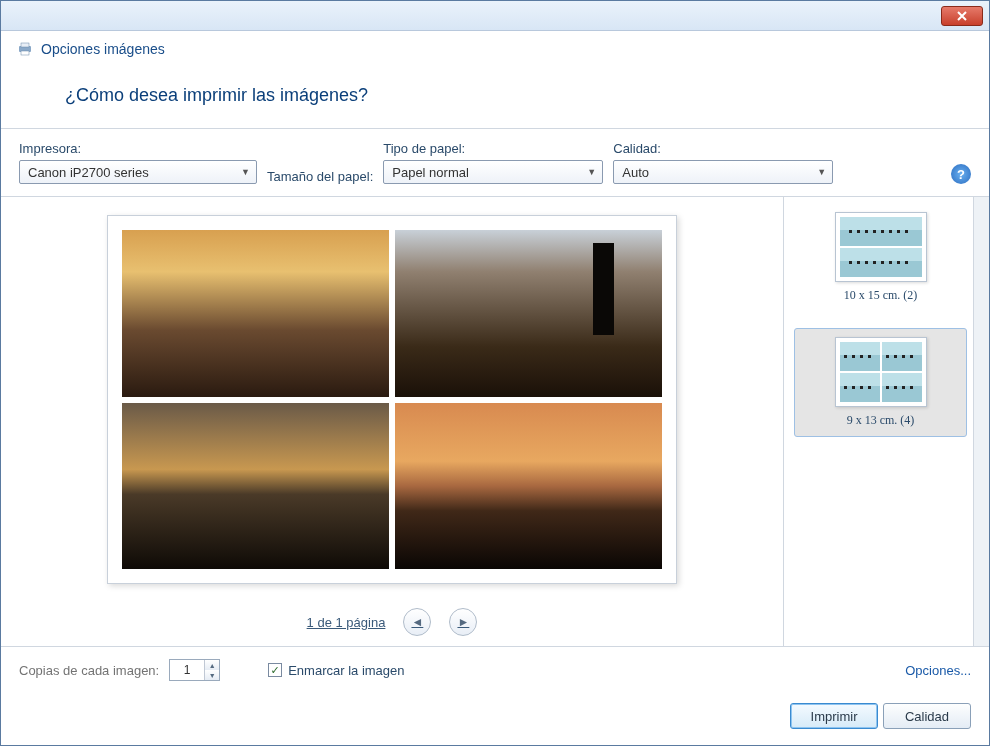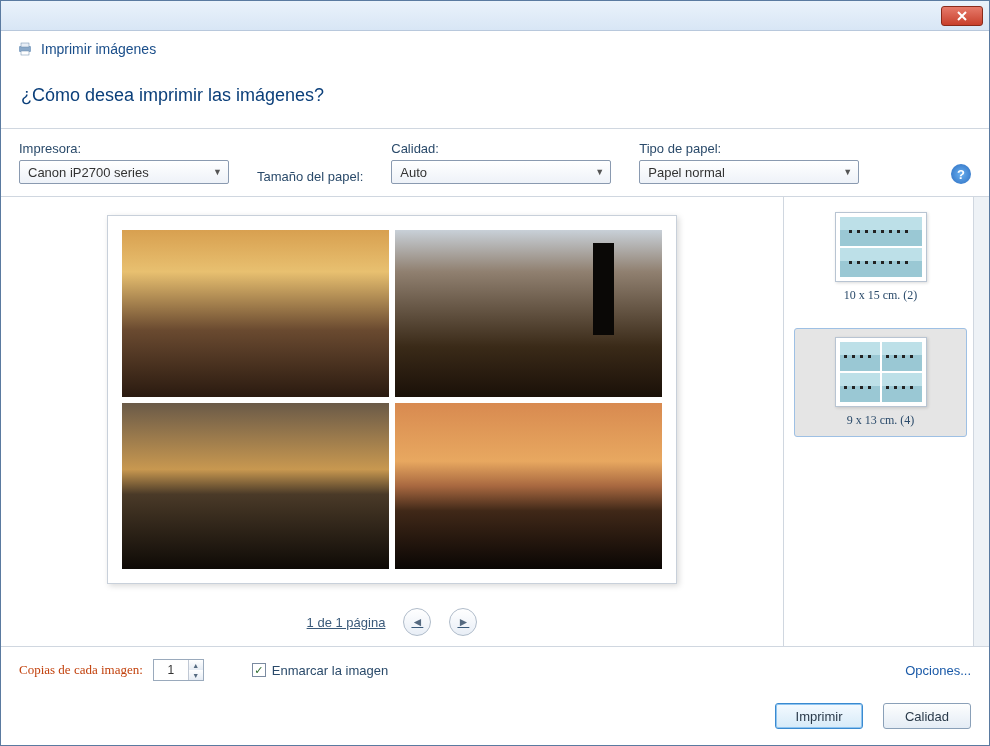--- a/index.html
+++ b/index.html
@@ -7,25 +7,25 @@
 
 .window { width: 990px; height: 746px; border: 1px solid #5a7aa0; background: #fff; display: flex; flex-direction: column; }
 
 .titlebar { height: 30px; background: linear-gradient(#eaf2fb, #d8e6f5); display: flex; align-items: center; justify-content: flex-end; padding: 0 6px; border-bottom: 1px solid #b8c8dc; }
 .close-btn { width: 42px; height: 20px; background: linear-gradient(#e67a6a, #c8402c); border: 1px solid #8a2a1a; border-radius: 3px; display: flex; align-items: center; justify-content: center; color: #fff; font-weight: bold; cursor: pointer; }
 .close-btn svg { width: 10px; height: 10px; }
 
 .header-row { display: flex; align-items: center; gap: 8px; padding: 10px 16px 20px 16px; color: #1a4e8a; font-size: 14px; }
 .header-row .printer-icon { width: 16px; height: 16px; }
 
-.question-row { padding: 8px 40px 22px 20px; color: #0b3f7a; font-size: 18px; }
+.question-row { padding: 8px 40px 22px 64px; color: #0b3f7a; font-size: 18px; }
 
 .divider { border-top: 1px solid #d0d7e0; }
 
-.options-row { display: flex; gap: 28px; padding: 12px 18px 12px 18px; align-items: flex-end; border-bottom: 1px solid #d0d7e0; }
+.options-row { display: flex; gap: 10px; padding: 12px 18px 12px 18px; align-items: flex-end; border-bottom: 1px solid #d0d7e0; }
 .option-group { display: flex; flex-direction: column; gap: 4px; }
 .option-group label { color: #2a4a6a; font-size: 13px; }
 .combo { position: relative; height: 24px; border: 1px solid #8a9ab0; background: linear-gradient(#fff,#eef2f8); border-radius: 2px; display: flex; align-items: center; padding: 0 22px 0 8px; font-size: 13px; color: #333; cursor: pointer; }
 .combo::after { content: "▼"; position: absolute; right: 6px; font-size: 9px; color: #555; }
 .help-icon { margin-left: auto; width: 20px; height: 20px; border-radius: 50%; background: radial-gradient(#6ab0f0,#2a6cc0); color: #fff; display: flex; align-items: center; justify-content: center; font-weight: bold; font-size: 13px; cursor: pointer; }
 
 .main-area { flex: 1; display: flex; overflow: hidden; }
 
 .preview-pane { flex: 1; display: flex; flex-direction: column; align-items: center; padding: 18px 10px 10px 10px; }
 .page { width: 570px; height: 400px; background: #fff; border: 1px solid #c8d0da; box-shadow: 2px 2px 6px rgba(0,0,0,0.15); display: grid; grid-template-columns: 1fr 1fr; grid-template-rows: 1fr 1fr; gap: 6px; padding: 14px; }
@@ -45,30 +45,30 @@
 .layout-thumb { width: 92px; height: 70px; background: #fff; border: 1px solid #b8c4d2; box-shadow: 1px 1px 3px rgba(0,0,0,0.15); display: grid; gap: 2px; padding: 4px; }
 .layout-thumb.two { grid-template-columns: 1fr; grid-template-rows: 1fr 1fr; }
 .layout-thumb.four { grid-template-columns: 1fr 1fr; grid-template-rows: 1fr 1fr; }
 .mini { background: linear-gradient(#bde0e8 45%, #9ac8d4 45%); position: relative; }
 .mini::after { content:""; position:absolute; left:12%; top:44%; width:74%; height:10%; background: repeating-linear-gradient(90deg,#222 0 3px, transparent 3px 8px); }
 .layout-caption { font-size: 12px; color: #2a4a6a; text-align: center; }
 
 .scrollbar { width: 16px; background: #eef2f6; border-left: 1px solid #d0d7e0; }
 
 .bottom-row { display: flex; align-items: center; gap: 10px; padding: 12px 18px; border-top: 1px solid #d0d7e0; }
-.copies-label { color: #c2410c; font-size: 13px; font-family: Liberation Serif, serif; }
+.copies-label { color: #737373; font-size: 13px; }
 .spinner { display: inline-flex; align-items: center; border: 1px solid #9aaabc; height: 22px; background: #fff; }
 .spinner input { width: 34px; height: 20px; border: none; text-align: center; font-size: 12px; color:#333; }
 .spinner .spin-btns { display: flex; flex-direction: column; border-left: 1px solid #c0c8d4; }
 .spinner .spin-btns div { width: 14px; height: 10px; font-size: 7px; display: flex; align-items: center; justify-content: center; background: linear-gradient(#fff,#e6ecf4); cursor: pointer; color:#556a80; }
 .checkbox { display: inline-flex; align-items: center; gap: 6px; margin-left: 38px; font-size: 13px; color: #2a4a6a; cursor:pointer; }
 .checkbox .box { width: 14px; height: 14px; border: 1px solid #7a8aa0; background: #fff; display: flex; align-items: center; justify-content: center; font-size: 11px; color: #2a6a2a; }
 .options-link { margin-left: auto; color: #1a5aa8; font-size: 13px; cursor: pointer; }
 
-.button-row { display: flex; justify-content: flex-end; gap: 20px; padding: 10px 18px 16px 18px; }
+.button-row { display: flex; justify-content: flex-end; gap: 5px; padding: 10px 18px 16px 18px; }
 .win-btn { min-width: 88px; height: 26px; border: 1px solid #8aa0b8; border-radius: 3px; background: linear-gradient(#fdfefe,#e4ecf5); font-size: 13px; color: #2a3a4a; cursor: pointer; }
 .win-btn.default { border-color: #3a8ad0; box-shadow: 0 0 0 1px #8ec4f0 inset; background: linear-gradient(#f4faff,#d6eaf8); }
 
 .right-column { display:flex; }
 </style>
 </head>
 <body>
 
 <div class="window">
 
@@ -79,47 +79,47 @@
         </svg>
     </div>
   </div>
 
   <div class="header-row">
     <svg class="printer-icon" viewBox="0 0 16 16">
       <rect x="2" y="5" width="12" height="6" fill="#8aa8c8" rx="1"></rect>
       <rect x="4" y="2" width="8" height="4" fill="#e8eef6" stroke="#6a88a8" stroke-width="0.5"></rect>
       <rect x="4" y="10" width="8" height="4" fill="#fff" stroke="#6a88a8" stroke-width="0.5"></rect>
     </svg>
-    <span>Imprimir imágenes</span>
+    <span>Opciones imágenes</span>
   </div>
 
   <div class="question-row">¿Cómo desea imprimir las imágenes?</div>
 
   <div class="divider"></div>
 
   <div class="options-row">
     <div class="option-group">
       <label>Impresora:</label>
-      <div class="combo" style="width:210px">
+      <div class="combo" style="width:238px">
           <span>Canon iP2700 series</span>
         </div>
     </div>
     <div class="option-group">
       <label>Tamaño del papel:</label>
     </div>
     <div class="option-group">
+      <label>Tipo de papel:</label>
+      <div class="combo" style="width:220px">
+          <span>Papel normal</span>
+        </div>
+    </div>
+    <div class="option-group">
       <label>Calidad:</label>
       <div class="combo" style="width:220px">
           <span>Auto</span>
-        </div>
-    </div>
-    <div class="option-group">
-      <label>Tipo de papel:</label>
-      <div class="combo" style="width:220px">
-          <span>Papel normal</span>
         </div>
     </div>
     <div class="help-icon">?</div>
   </div>
 
   <div class="main-area">
 
     <div class="preview-pane">
       <div class="page">
         <div class="thumb sunset-hills"></div>

